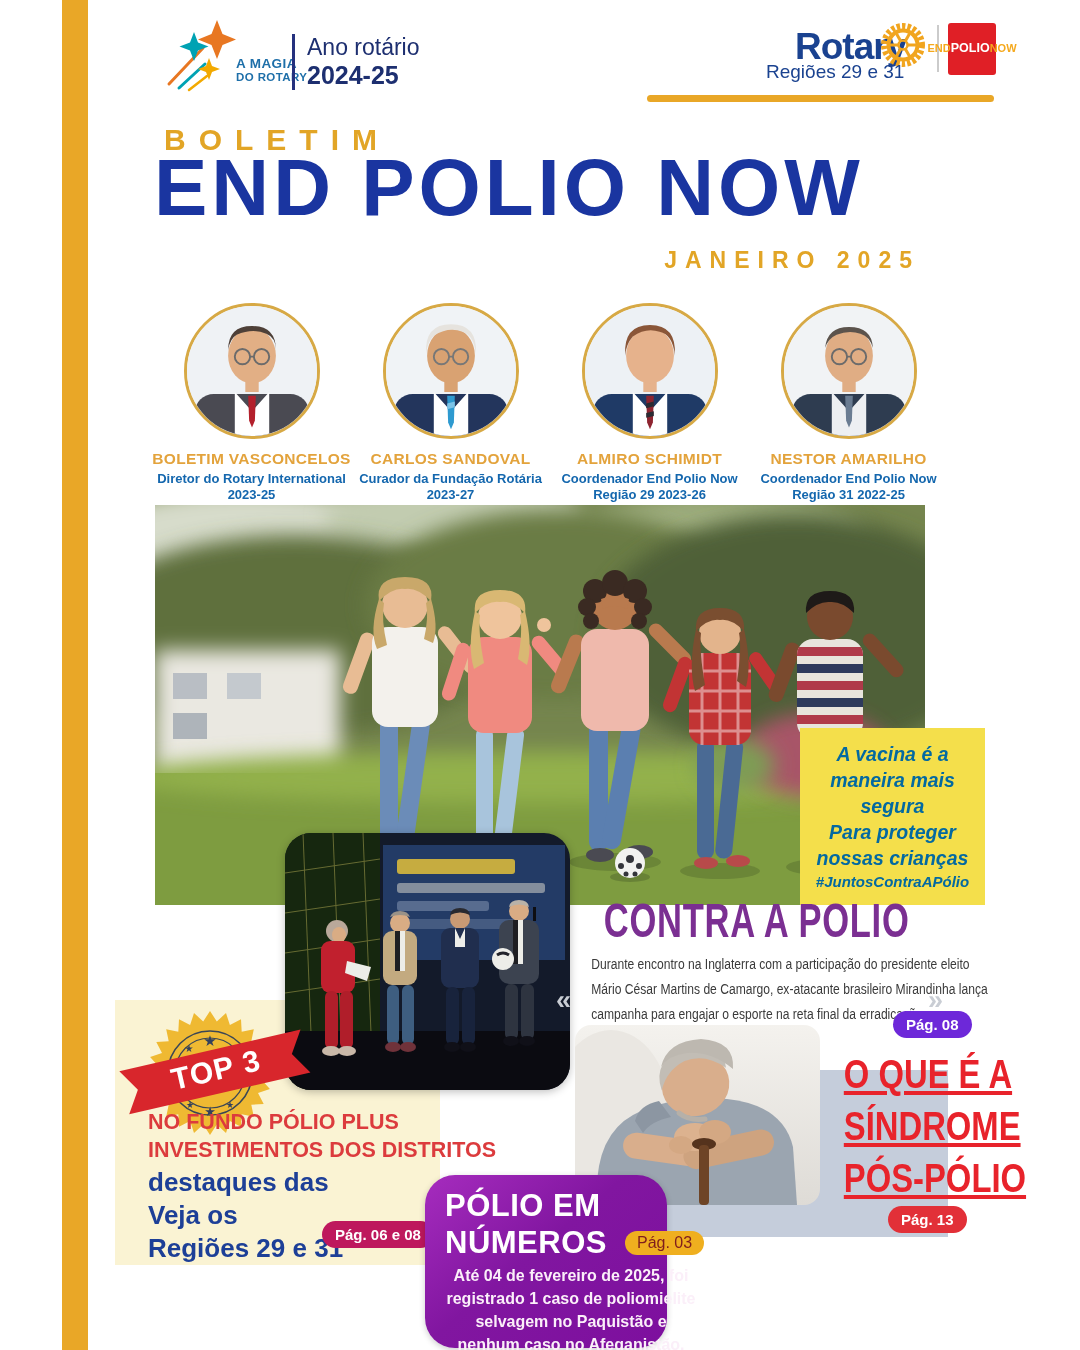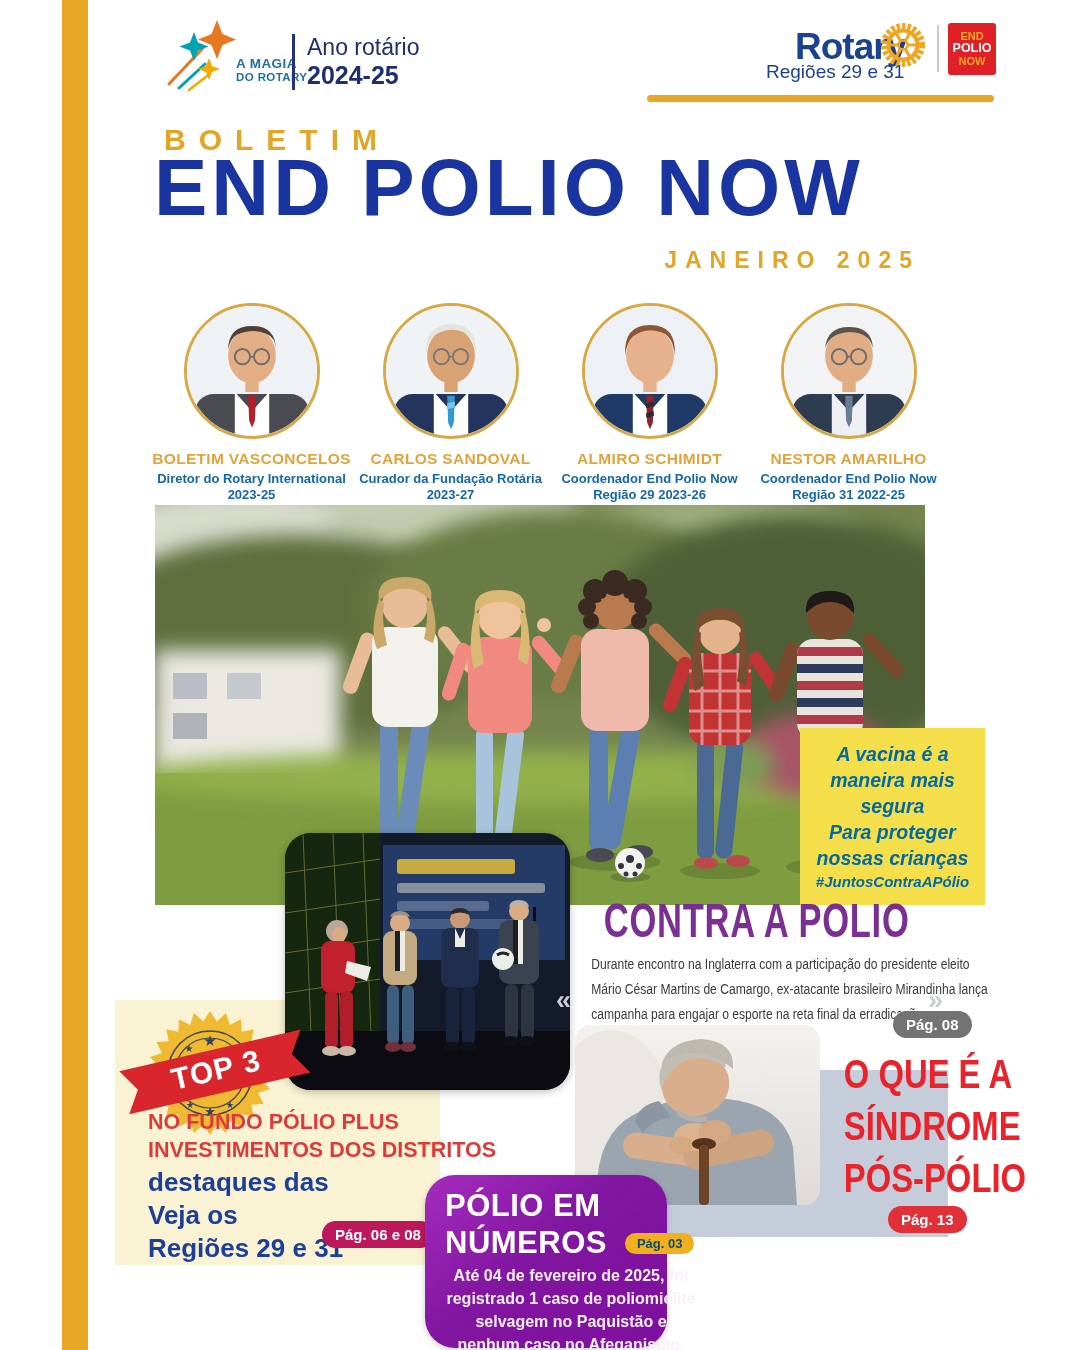--- a/index.html
+++ b/index.html
@@ -17,21 +17,21 @@
   .magia-text .l1 { font-size:13.5px; font-weight:800; letter-spacing:.4px; }
   .magia-text .l2 { font-size:11.5px; font-weight:600; letter-spacing:.4px; }
   .hdr-div1 { left:292px; top:34px; width:3px; height:56px; background:#25317E; }
   .ano-label { left:307px; top:34px; font-size:23px; color:#1D2F70; }
   .ano-years { left:307px; top:61px; font-size:25px; font-weight:800; color:#1D2F70; }
   .rotary-name { left:795px; top:26px; font-size:37px; font-weight:800; color:#1A4290; letter-spacing:-1px; }
   .rotary-wheel { left:878px; top:20px; width:50px; height:50px; }
   .rotary-regions { left:766px; top:61px; font-size:19px; color:#1A4290; }
   .hdr-div2 { left:937px; top:25px; width:2px; height:47px; background:#CBCBCB; }
   .epn-badge { left:948px; top:23px; width:48px; height:52px; background:#E01F26; border-radius:3px;
-               display:flex; flex-direction:column; align-items:center; justify-content:center; line-height:1.05; }
+               display:flex; flex-direction:row; align-items:center; justify-content:center; line-height:1.05; }
   .epn-badge .g { color:#F5A91D; font-size:11px; font-weight:800; }
   .epn-badge .w { color:#ffffff; font-size:12.5px; font-weight:800; }
   .gold-line { left:647px; top:95px; width:347px; height:7px; border-radius:4px; background:#E9A727; }
 
   
   .kicker { left:164px; top:123px; font-size:30px; font-weight:800; letter-spacing:13px; color:#E2A526; }
   .main-title { left:154px; top:148px; font-size:80px; font-weight:800; letter-spacing:4px; color:#1A35A0; line-height:1; white-space:nowrap; }
   .issue { left:500px; top:247px; width:420px; text-align:right; font-size:23px; font-weight:800; letter-spacing:8px; color:#E2A526; }
 
   
@@ -58,46 +58,46 @@
   .contra-title { left:545px; top:893px; width:420px; text-align:center; font-size:48px; font-weight:800; letter-spacing:1px;
                   color:#7B2F92; white-space:nowrap; transform:scaleX(.72); }
   .contra-desc { left:545px; top:951px; width:420px; text-align:center; color:#3A3A3A; }
   .contra-desc .dl { font-size:15.5px; font-weight:500; line-height:25px; white-space:nowrap; transform:scaleX(.78); }
   .chev { font-size:27px; font-weight:700; color:#C9CDD4; }
   .chev-left { left:556px; top:985px; }
   .chev-right { left:928px; top:985px; }
 
   
   .pill { position:absolute; border-radius:999px; color:#fff; font-size:15px; font-weight:800; padding:5px 13px; white-space:nowrap; }
-  .pag08 { left:893px; top:1011px; background:#737373; }
+  .pag08 { left:893px; top:1011px; background:#6d28d9; }
   .pag0608 { left:322px; top:1221px; background:#be185d; }
   .pag13 { left:888px; top:1206px; background:#E23038; }
 
   
   .cream-panel { left:115px; top:1000px; width:325px; height:265px; background:#FAF3D3; }
   .top3 { left:130px; top:1013px; width:172px; height:128px; }
   .top3 svg { overflow:visible; }
   .top3-label { position:absolute; left:6px; top:40px; width:160px; text-align:center; transform:rotate(-13deg);
                 color:#ffffff; font-size:30px; font-weight:800; letter-spacing:1px; }
   .inv-head { left:148px; top:1108px; font-size:21.5px; font-weight:800; color:#DC3B3D; line-height:28px; }
   .veja { left:148px; top:1166px; font-size:26px; font-weight:800; color:#1D3F97; line-height:33px; }
 
   
   .gray-panel { left:608px; top:1070px; width:340px; height:167px; background:#C5CDDB; }
-  .pospolio { left:826px; top:1048px; width:178px; text-align:center; color:#E8232B; }
+  .pospolio { left:826px; top:1048px; width:178px; text-align:center; color:#E8232B;text-decoration:underline; }
   .pospolio .pl { font-size:41px; font-weight:800; line-height:52px; white-space:nowrap; transform:scaleX(.8); }
 
   
   .purple-box { left:425px; top:1175px; width:242px; height:173px; border-radius:30px;
                 background:linear-gradient(140deg,#A62CBE 0%,#8116A0 45%,#7D0F9E 100%);
                 color:#fff; padding:13px 8px 0 20px; box-shadow:0 2px 6px rgba(0,0,0,.2); }
   .pn-t1 { font-size:31px; font-weight:800; letter-spacing:.5px; }
   .pn-row { display:flex; align-items:center; gap:18px; margin-top:1px; }
   .pn-t2 { font-size:31px; font-weight:800; letter-spacing:.5px; }
-  .pag03 { position:static; background:#EFAF1F; color:#0c4a6e; font-size:13px; font-weight:700; padding:3px 12px; }
+  .pag03 { position:static; background:#EFAF1F; color:#7f1d1d; font-size:16px; font-weight:400; padding:3px 12px; }
   .pn-body { margin-top:3px; margin-left:-10px; width:272px; text-align:center; color:#FBEFF9; }
   .pn-body .bl { font-size:16.5px; font-weight:700; line-height:23px; white-space:nowrap; transform:scaleX(.97); }
 </style>
 </head>
 <body>
 
 <div class="page">
 
   <div class="abs gold-bar"></div>
 

